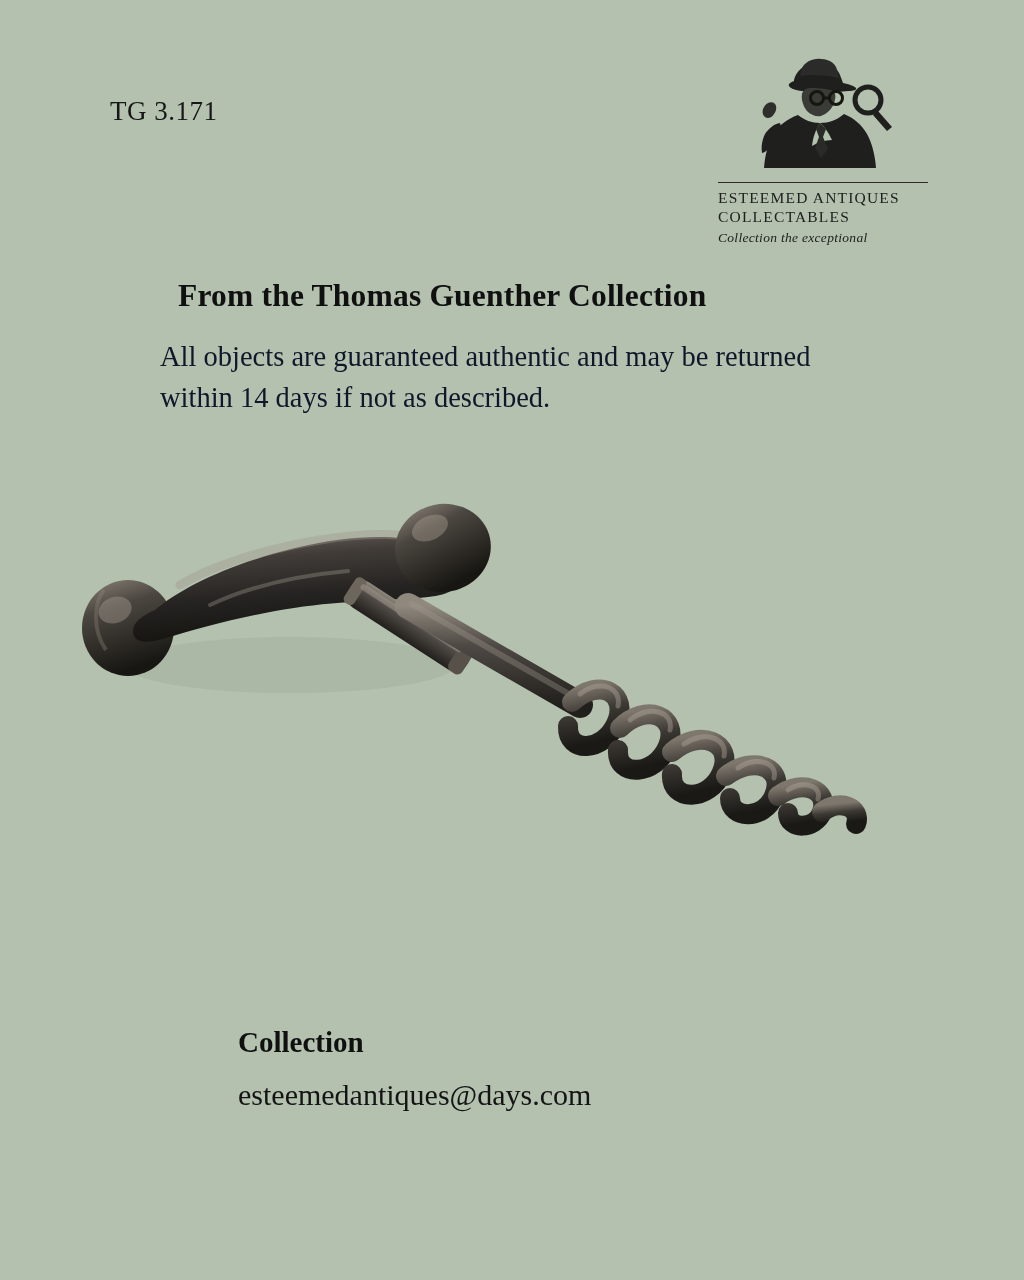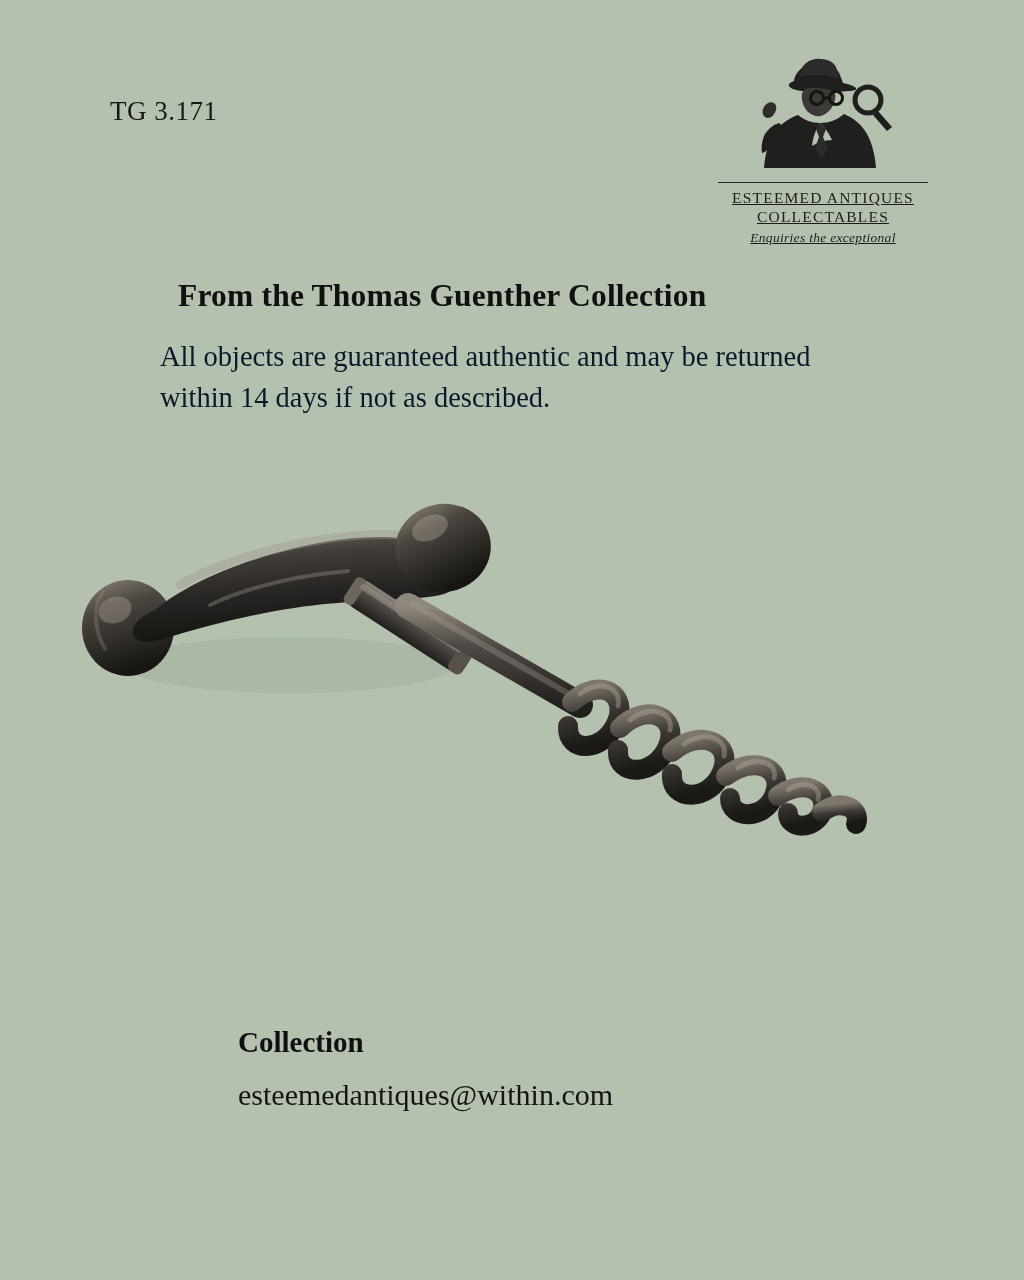--- a/index.html
+++ b/index.html
@@ -31,22 +31,21 @@
     letter-spacing: 0.5px;
     color: #171717;
   }
 
   
   .logo-block {
     position: absolute;
     right: 96px;
     top: 55px;
     width: 210px;
-    text-align: center;
-    text-decoration: underline;
+    text-align: left;
   }
   .logo-figure {
     width: 210px;
     height: 125px;
     position: relative;
   }
   .logo-figure svg {
     display: block;
     margin: 0 auto;
   }
@@ -151,21 +150,21 @@
           <path d="M150 56l14 16-5 4-14-16z"></path>
           <circle cx="140" cy="45" r="13" fill="none" stroke="#1f201e" stroke-width="5"></circle>
         </g>
       </svg>
     </div>
     <div class="logo-rule"></div>
     <div class="logo-name">
       <div>ESTEEMED ANTIQUES</div>
       <div>COLLECTABLES</div>
     </div>
-    <div class="logo-tagline">Enquiries the exceptional</div>
+    <div class="logo-tagline">Collection the exceptional</div>
   </div>
 
   <div class="collection-title">From the Thomas Guenther Collection</div>
 
   <div class="guarantee">All objects are guaranteed authentic and may be returned within 14 days if not as described.</div>
 
   <div class="product">
     <svg width="920" height="360" viewBox="0 0 920 360" aria-hidden="true">
       <defs>
         <linearGradient id="handleGrad" x1="0" y1="0" x2="0.25" y2="1">
@@ -232,15 +231,15 @@
         <path d="M520 214c20-16 42-6 38 12"></path>
         <path d="M570 240c20-16 44-8 40 10"></path>
         <path d="M624 264c20-14 44-6 40 12"></path>
         <path d="M678 288c18-12 40-6 36 10"></path>
         <path d="M728 310c16-10 34-4 30 9"></path>
       </g>
     </svg>
   </div>
 
   <div class="enquiries-label">Collection</div>
-  <div class="enquiries-email">esteemedantiques@within.com</div>
+  <div class="enquiries-email">esteemedantiques@days.com</div>
 
 </div>
 
 </body></html>

